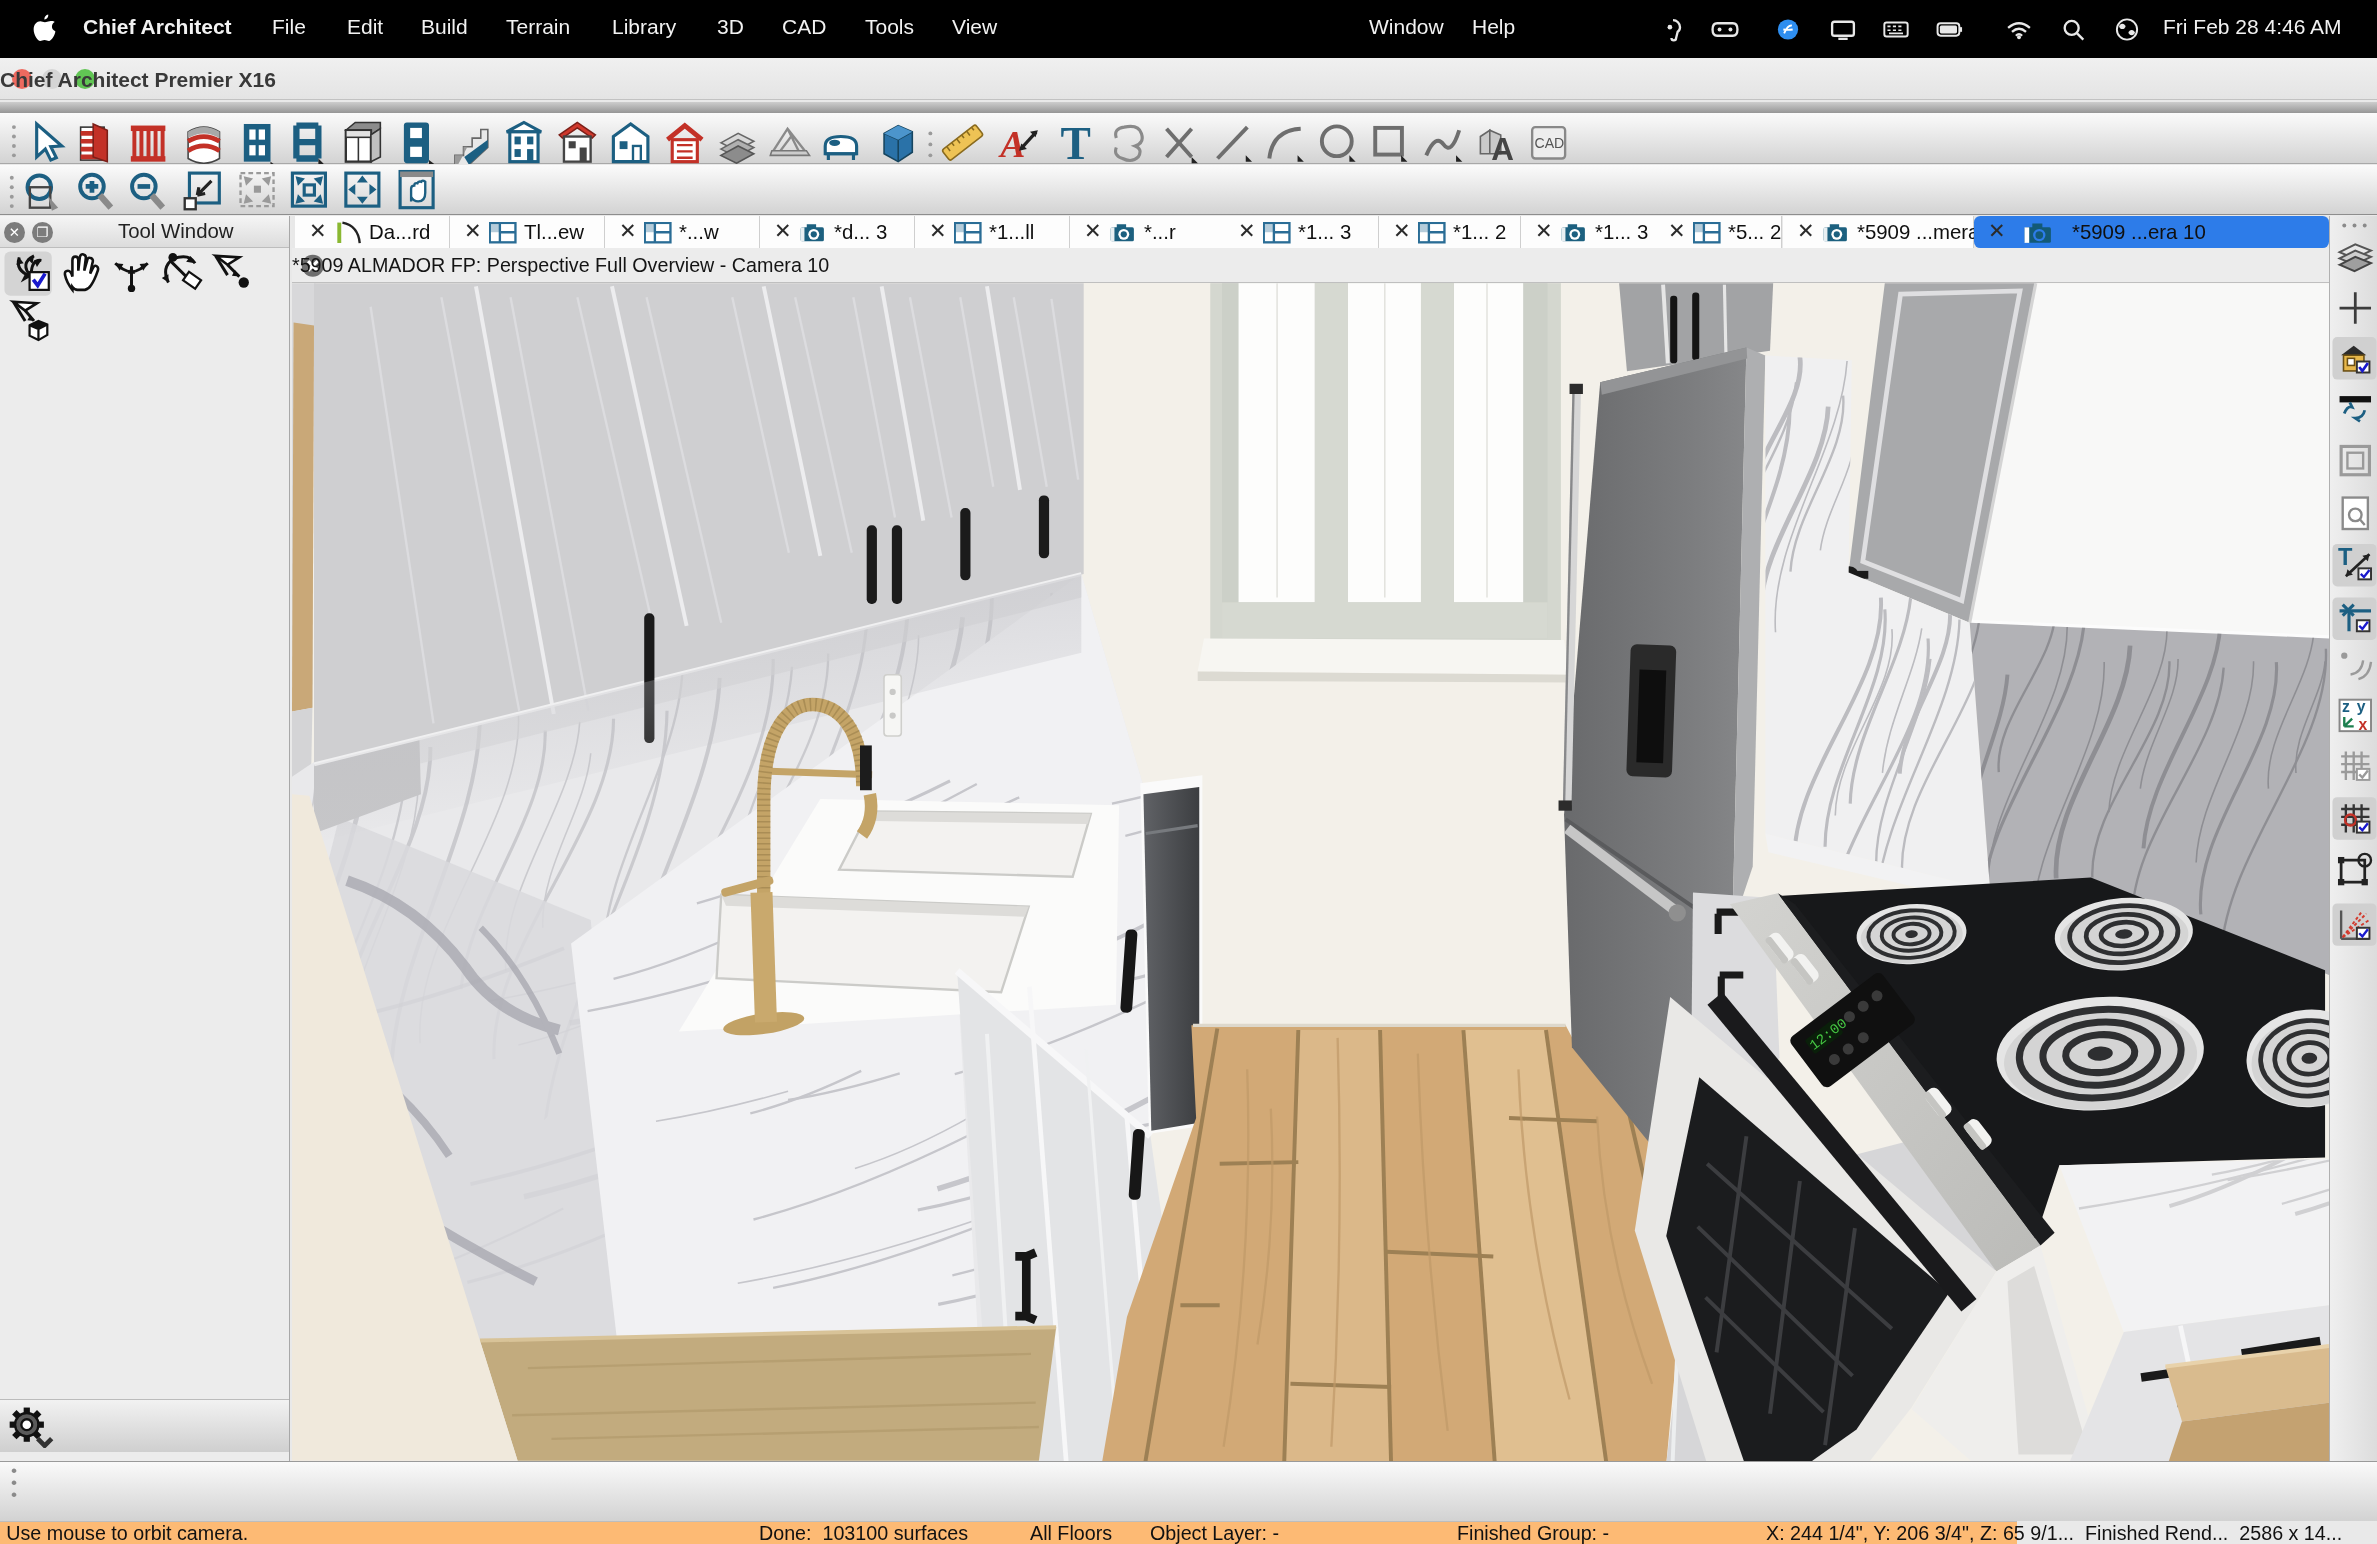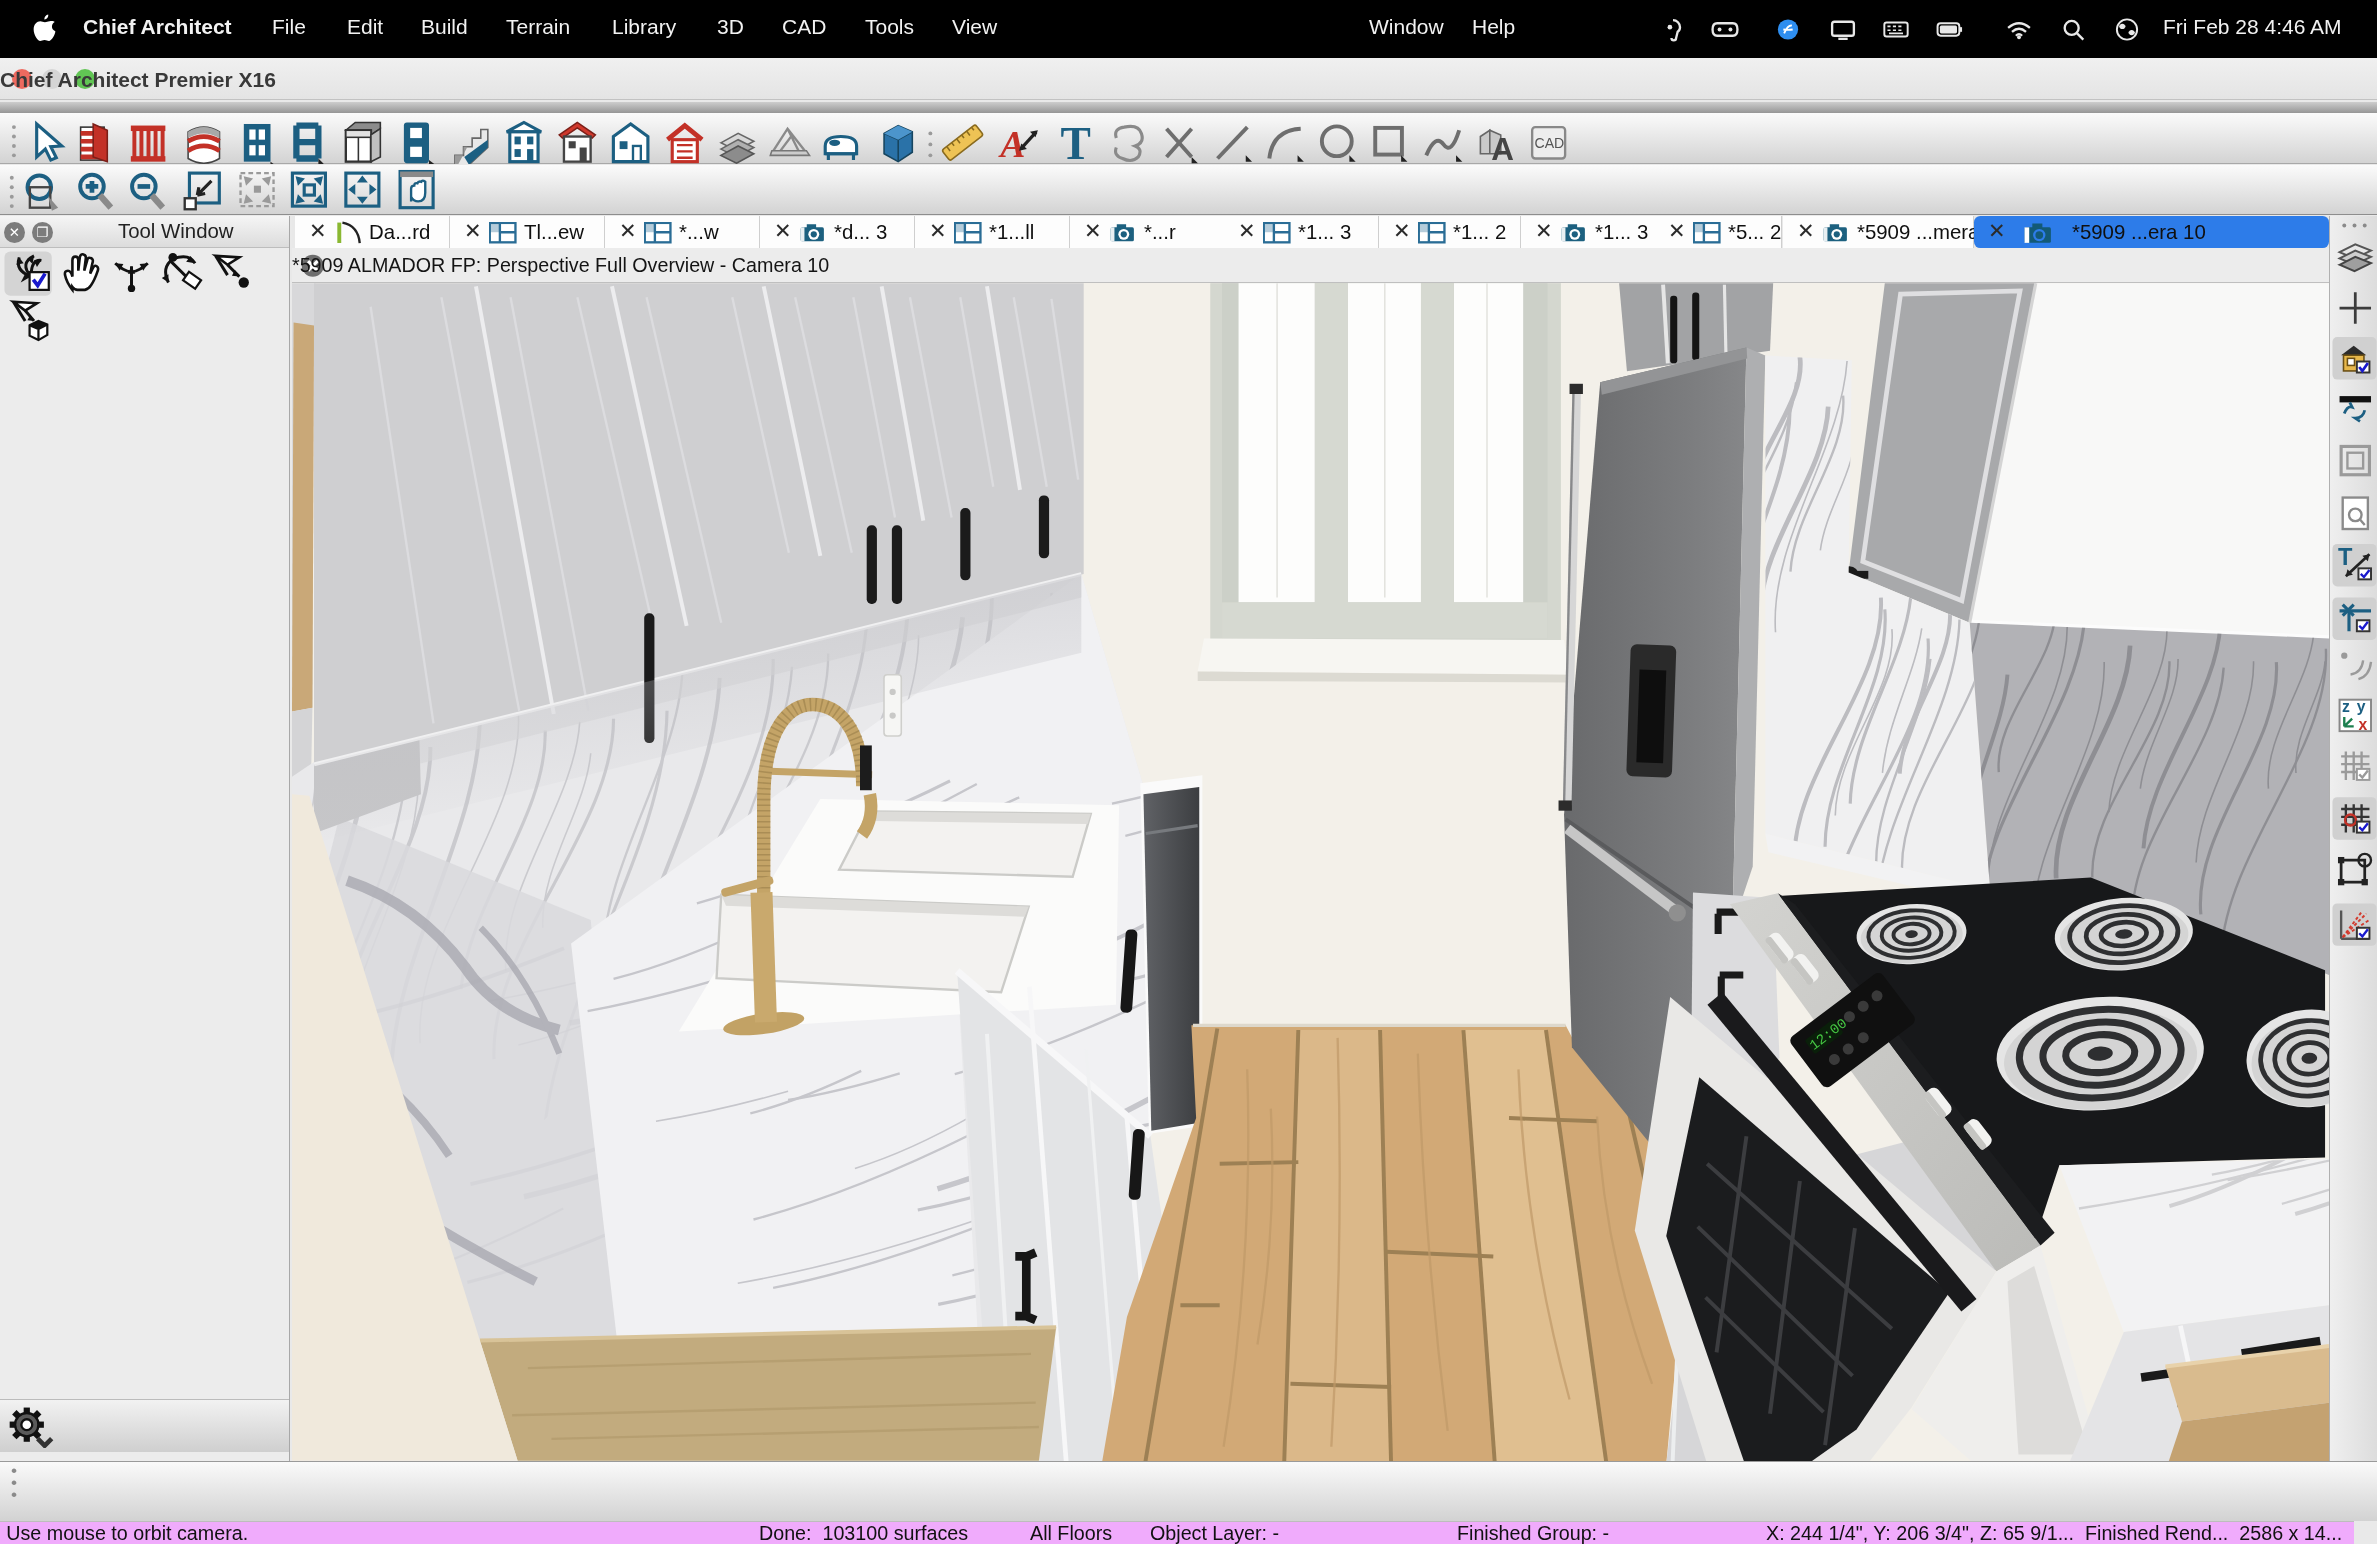--- a/index.html
+++ b/index.html
@@ -18,21 +18,21 @@
 #gearstrip{position:absolute;left:0;top:1183px;width:100%;height:53px;background:linear-gradient(#f2f2f2,#cfcfcf);border-top:1.6px solid #bbb}
 #tabs{position:absolute;left:292px;top:216px;width:2037px;height:32px;background:#e8e8e8;font-size:20.4px;color:#101010}
 .tab{position:absolute;top:0;height:32px;background:#fdfdfd;border-right:1.6px solid #cfcfcf}
 .tab .x{position:absolute;left:14px;top:3.1px;color:#2b2b2b;font-size:21px}
 .tab .lb{position:absolute;left:74px;top:4.7px;white-space:nowrap}
 .tab.sel{background:#2d7ce9;border-radius:6.3px;border-right:none}
 #vtitle{position:absolute;left:292px;top:248px;width:2037px;height:35px;background:#ececec;border-bottom:1.6px solid #bfbfbf;font-size:19.7px;color:#141414}
 #vtitle .t{position:absolute;width:100%;text-align:left;top:6.3px}
 #sidebar{position:absolute;left:2329px;top:216px;width:49px;height:1245px;background:linear-gradient(90deg,#efefef,#dcdcdc);border-left:1.6px solid #b0b0b0}
 #dock{position:absolute;left:0;top:1461px;width:2377px;height:60px;background:linear-gradient(#fafafa,#d2d2d2);border-top:1.6px solid #9a9a9a}
-#status{position:absolute;left:0;top:1521px;width:2354px;height:23.6px;background:#f0abfc;border-top:0.8px solid #bdbdbd;font-size:19.7px;color:#111}
+#status{position:absolute;left:0;top:1521px;width:2017px;height:23.6px;background:#fdba74;border-top:0.8px solid #bdbdbd;font-size:19.7px;color:#111}
 #status span{position:absolute;top:0px;white-space:nowrap}
 #viewport{position:absolute;left:292px;top:283px;width:2037px;height:1178px;background:#f3f0e9}
 .dots{position:absolute;width:4.7px;color:#8a8a8a}
 </style></head>
 <body>
 <div id="menubar">
   <svg style="position:absolute;left:31px;top:13.4px" width="27" height="31" viewBox="0 0 34 40">
       <path fill="#fff" d="M23.5 10.5c-2.6 0-3.7 1.3-5.9 1.3-2.2 0-3.9-1.3-6-1.3C7.3 10.5 3 14.4 3 21.2 3 28 8.2 36 11.5 36c1.9 0 2.8-1.2 5.6-1.2 2.8 0 3.5 1.2 5.6 1.2 3.4 0 8.3-8.6 8.3-12.5-3.1-1.5-4.4-3.6-4.4-6.2 0-2.9 1.7-4.8 3.5-5.7-1.3-1.6-4-1.1-6.6-1.1zM21.8 2c-2.8.4-5.3 3.2-5 6.3 2.7.3 5.5-2.7 5-6.3z"></path>
     </svg>
   <span style="left:83px;font-weight:bold">Chief Architect</span>

